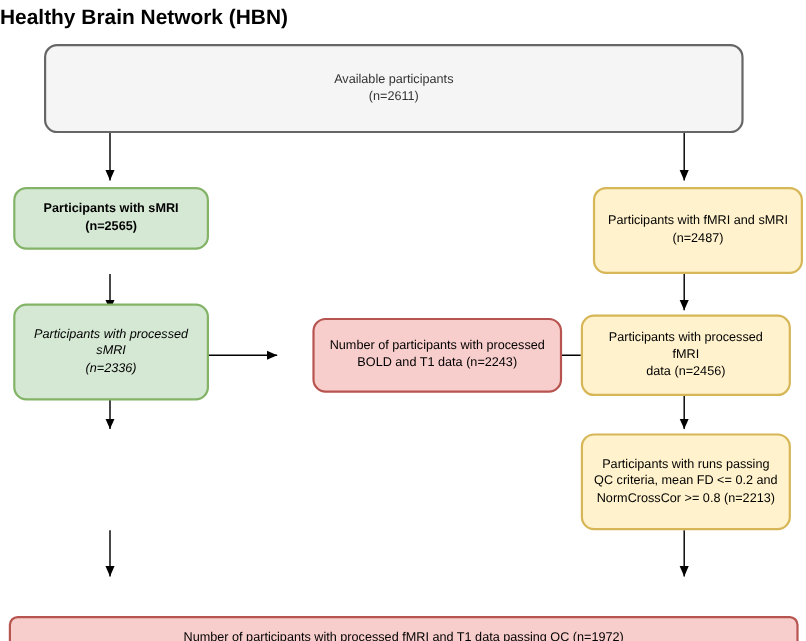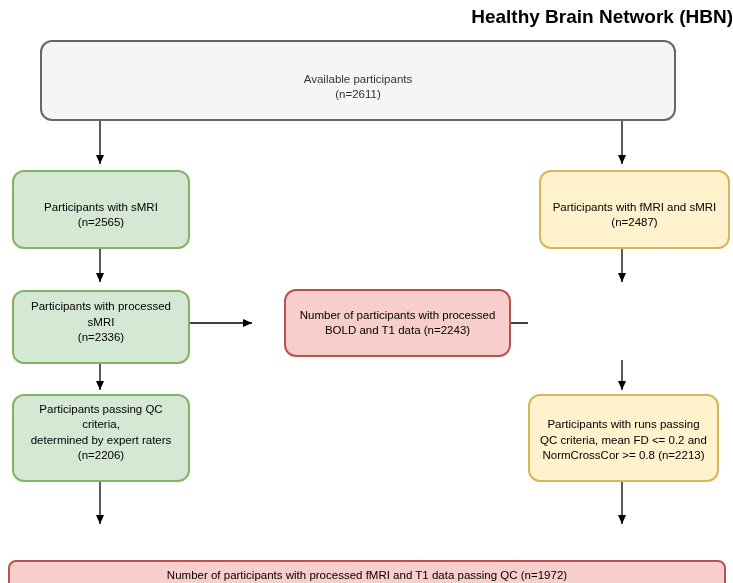--- a/index.html
+++ b/index.html
@@ -13,34 +13,34 @@
     height: 583px;
     background: #ffffff;
     font-family: "Liberation Sans", sans-serif;
     overflow: hidden;
   }
   .title {
     position: absolute;
     left: 0;
     top: 6px;
     width: 733px;
-    text-align: right;
+    text-align: left;
     font-size: 19px;
     font-weight: bold;
     color: #000000;
   }
   .node {
     position: absolute;
     display: flex;
-    align-items: flex-end;
+    align-items: center;
     justify-content: center;
     text-align: center;
     border-radius: 12px;
     box-sizing: border-box;
-    padding: 16px 10px;
+    padding: 4px 10px;
   }
   .node-text {
     white-space: pre-line;
     font-size: 11.5px;
     line-height: 1.35;
     color: #000000;
   }
   .gray   { background: #f5f5f5; border: 2px solid #666666; }
   .gray .node-text { color: #333333; }
   .green  { background: #d5e8d4; border: 2px solid #82b366; }
@@ -54,23 +54,23 @@
     pointer-events: none;
   }
   .edge {
     stroke: #000000;
     stroke-width: 1.3;
     marker-end: url(#ah);
   }
 
   
   .pos-available      { left: 40px;  top: 40px;  width: 636px; height: 81px; }
-  .pos-smri           { left: 12px;  top: 170px; width: 178px; height: 79px; }
+  .pos-smri           { left: 12px;  top: 170px; width: 178px; height: 57px; font-weight: bold; }
   .pos-fmri-smri      { left: 539px; top: 170px; width: 191px; height: 79px; }
-  .pos-processed-smri { left: 12px;  top: 290px; width: 178px; height: 74px; }
+  .pos-processed-smri { left: 12px;  top: 276px; width: 178px; height: 88px; font-style: italic; }
   .pos-bold-t1        { left: 256px; top: 289px; width: 227px; height: 68px; margin-left: 28px; }
   .pos-processed-fmri { left: 528px; top: 286px; width: 191px; height: 74px; }
   .pos-qc-expert      { left: 12px;  top: 394px; width: 178px; height: 88px; }
   .pos-qc-runs        { left: 528px; top: 394px; width: 191px; height: 88px; }
   .pos-final          { left: 8px;   top: 528px; width: 718px; height: 42px; border-radius: 8px; margin-top: 32px; }
 </style>
 </head>
 <body>
 
 <div class="canvas">
@@ -113,26 +113,25 @@
   <div class="node green pos-processed-smri">
     <span class="node-text">Participants with processed sMRI
 (n=2336)</span>
   </div>
 
   <div class="node red pos-bold-t1">
     <span class="node-text">Number of participants with processed
 BOLD and T1 data (n=2243)</span>
   </div>
 
+  <div class="node yellow pos-processed-fmri">
+    <span class="node-text">Participants with processed fMRI
+data  (n=2456)</span>
+  </div>
 
-  <div class="node green pos-qc-expert">
-    <span class="node-text">Participants passing QC criteria,
-determined by expert raters
-(n=2206)</span>
-  </div>
 
   <div class="node yellow pos-qc-runs">
     <span class="node-text">Participants with runs passing
 QC criteria, mean FD &lt;= 0.2 and
 NormCrossCor &gt;= 0.8 (n=2213)</span>
   </div>
 
   <div class="node red pos-final">
     <span class="node-text">Number of participants with processed fMRI and T1 data passing QC (n=1972)</span>
   </div>

